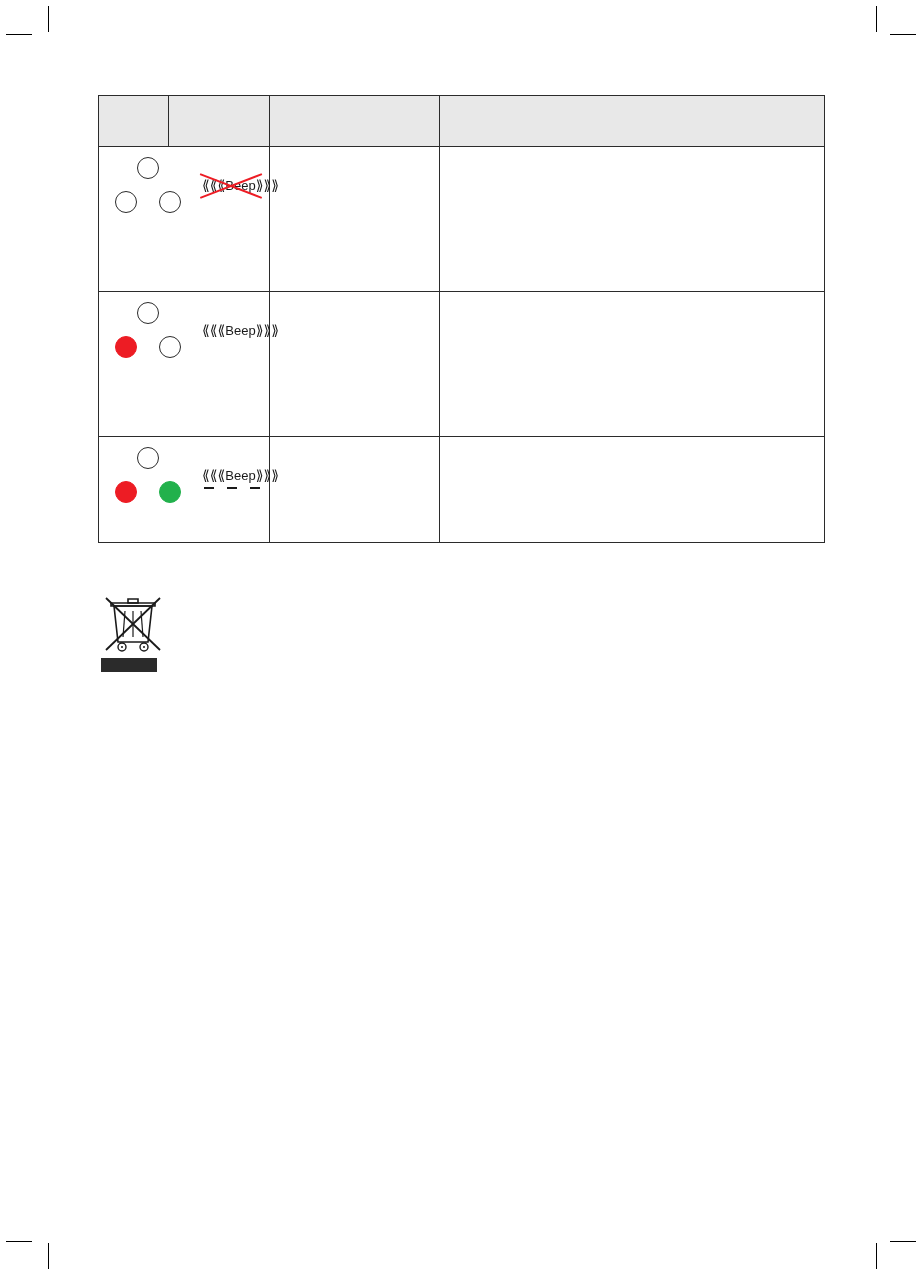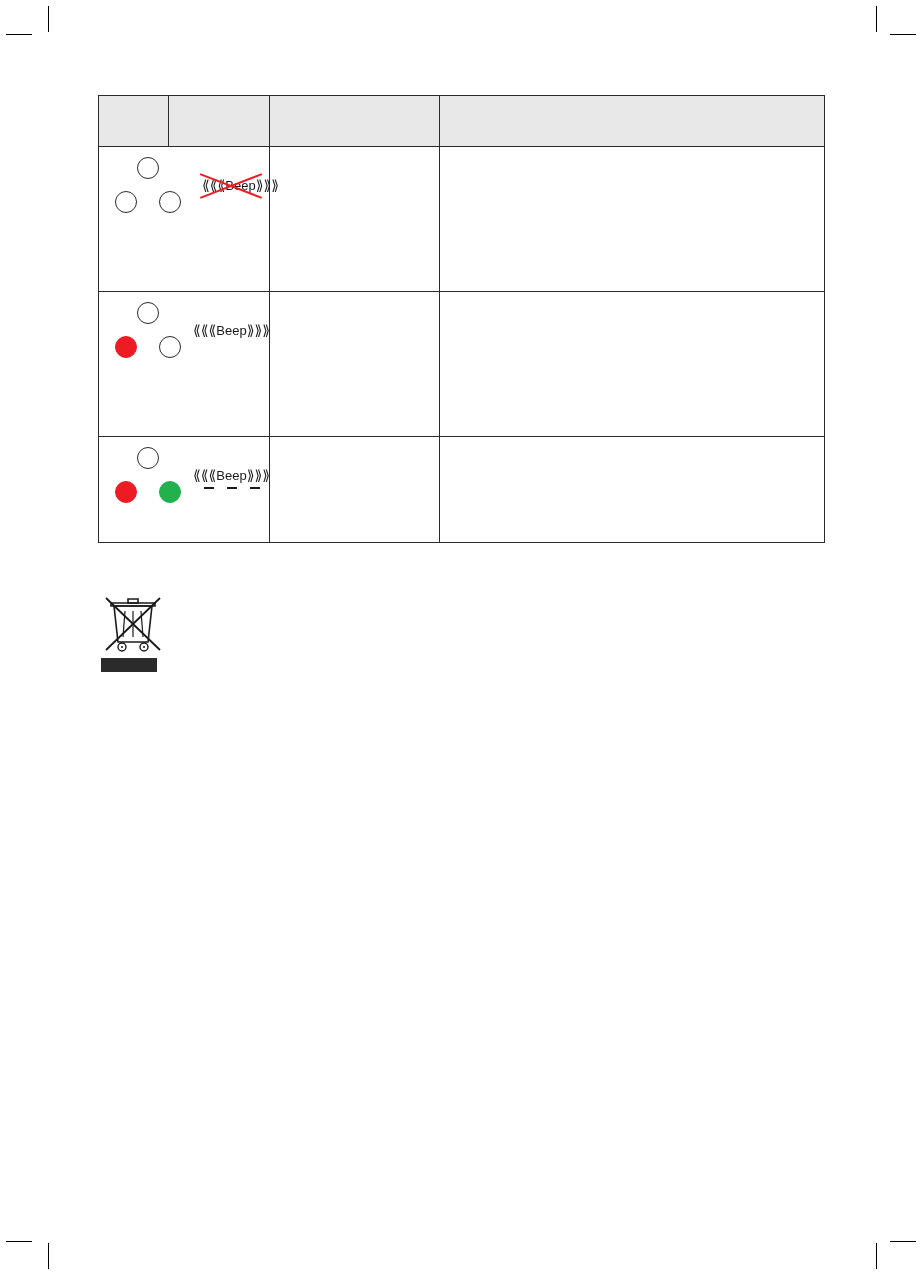--- a/index.html
+++ b/index.html
@@ -72,21 +72,21 @@
   }
   .led.top   { left: 30px; top: 2px; }
   .led.left  { left: 8px;  top: 36px; }
   .led.right { left: 52px; top: 36px; }
   .led.red    { background: #ed1c24; border-color: #ed1c24; }
   .led.green  { background: #22b14c; border-color: #22b14c; }
 
   
   .beep {
     position: absolute;
-    left: 86px;
+    left: 95px;
     top: 22px;
     font-size: 13px;
     letter-spacing: 0px;
     color: #1a1a1a;
     white-space: nowrap;
     font-family: "DejaVu Sans", sans-serif;
   }
   .beep .wave { font-size: 14px; }
   .beep-word { font-family: "Liberation Sans", sans-serif; font-size: 13px; }
 

